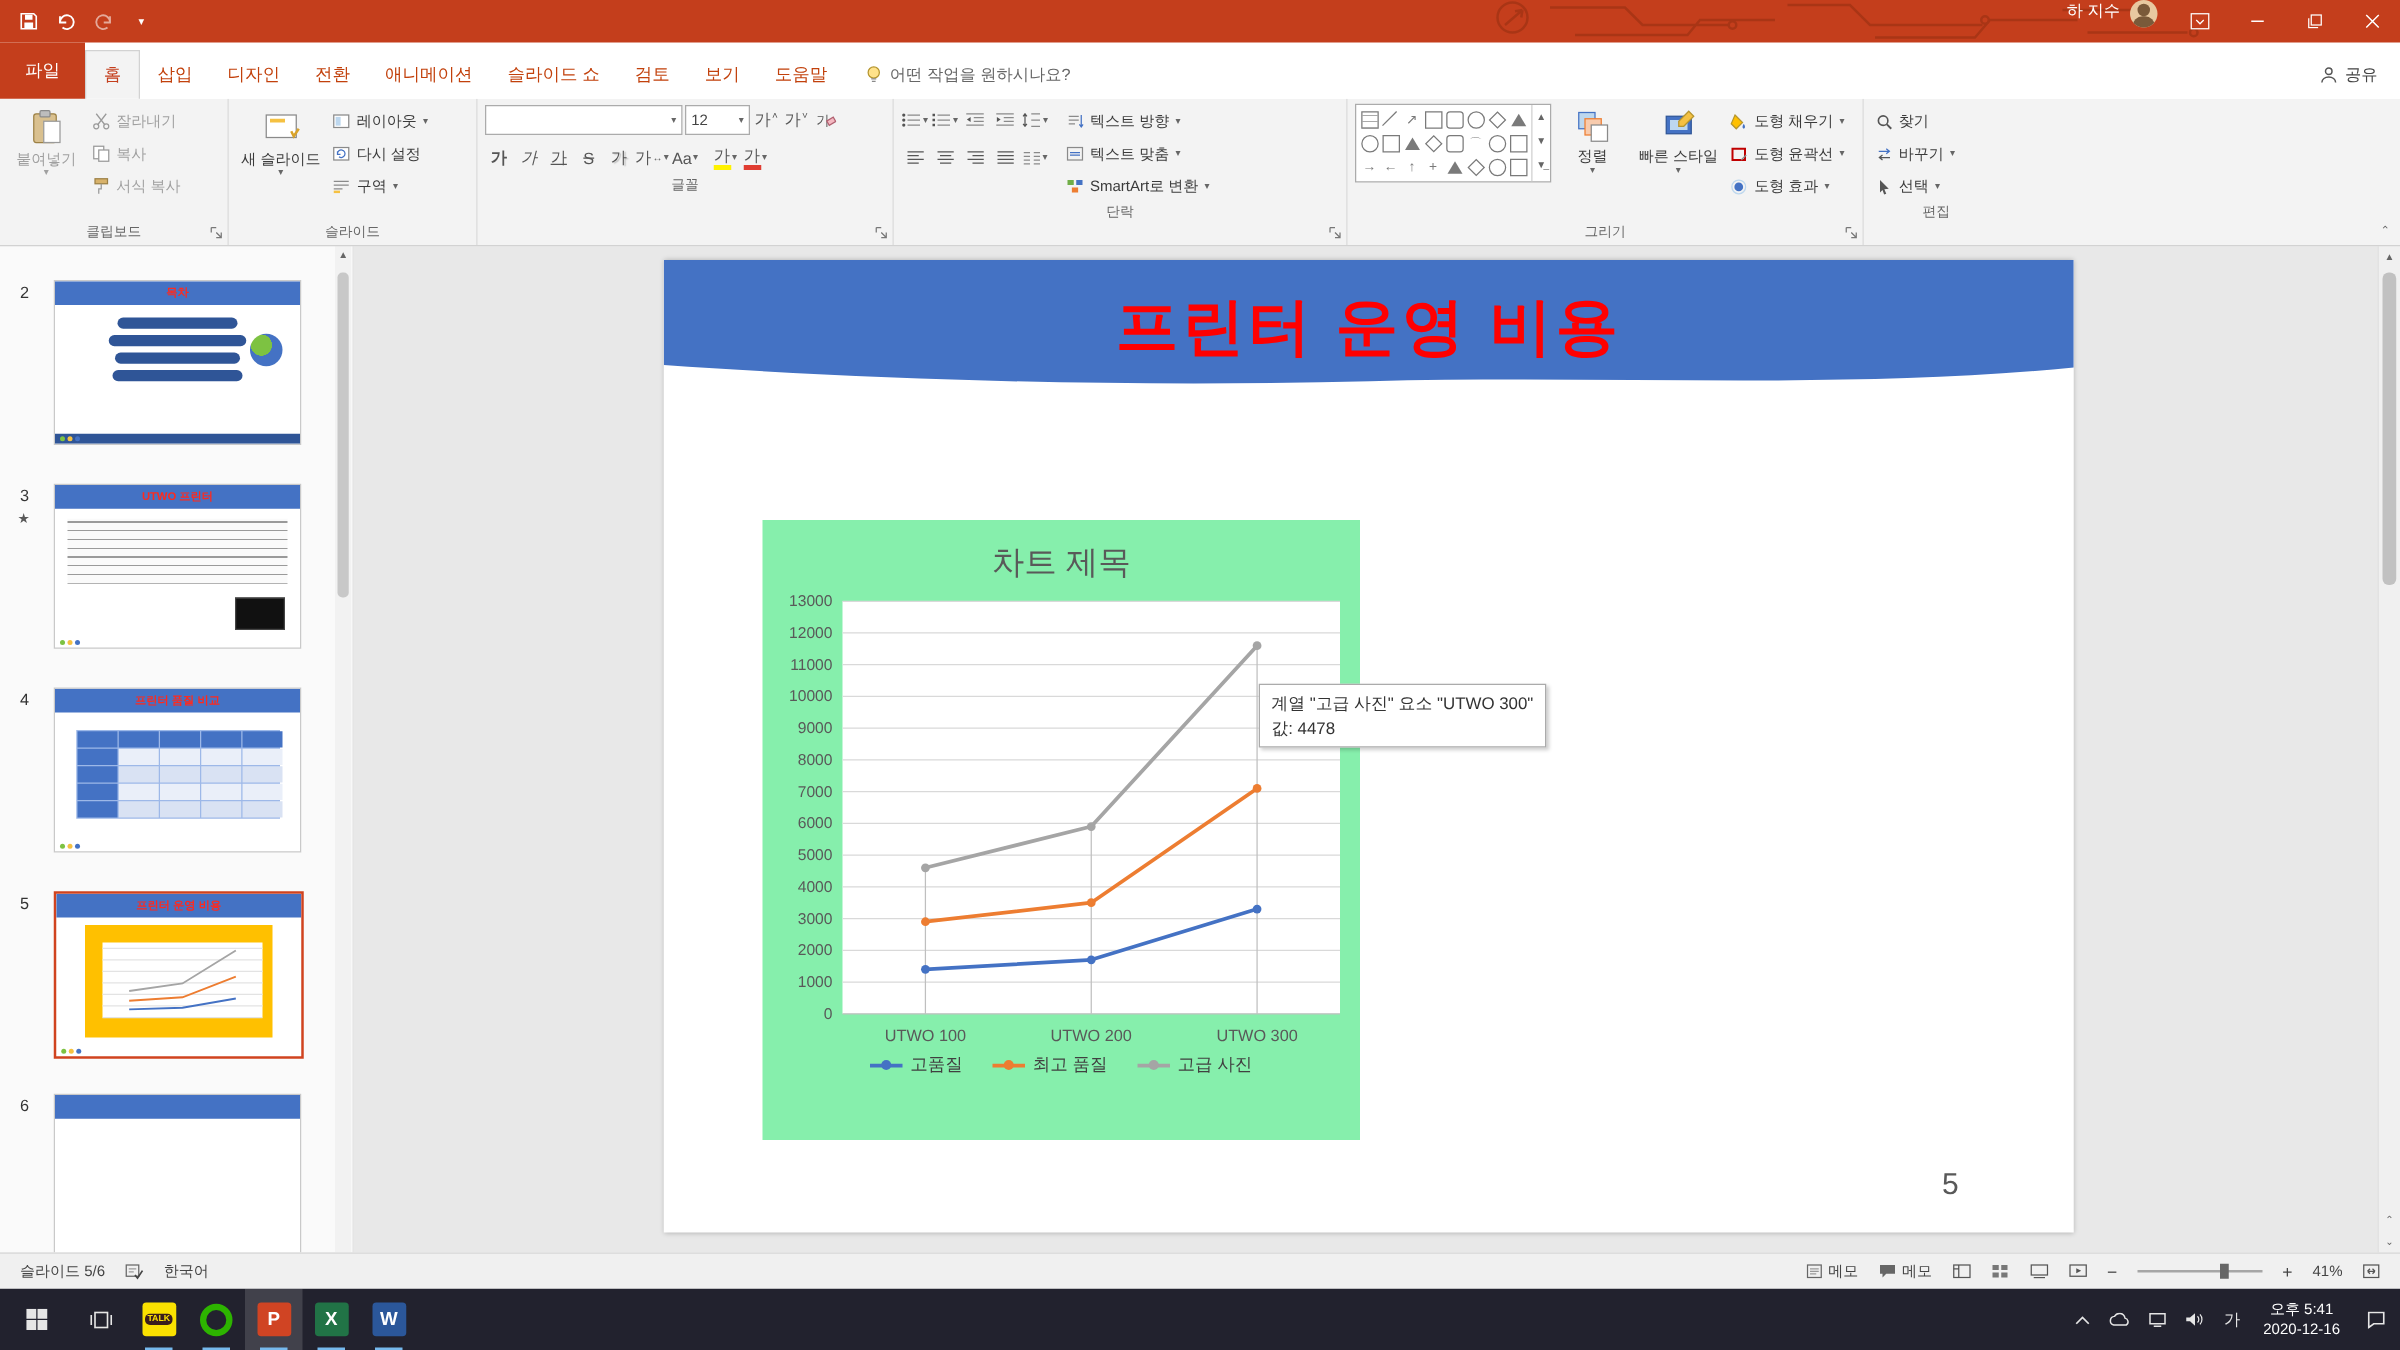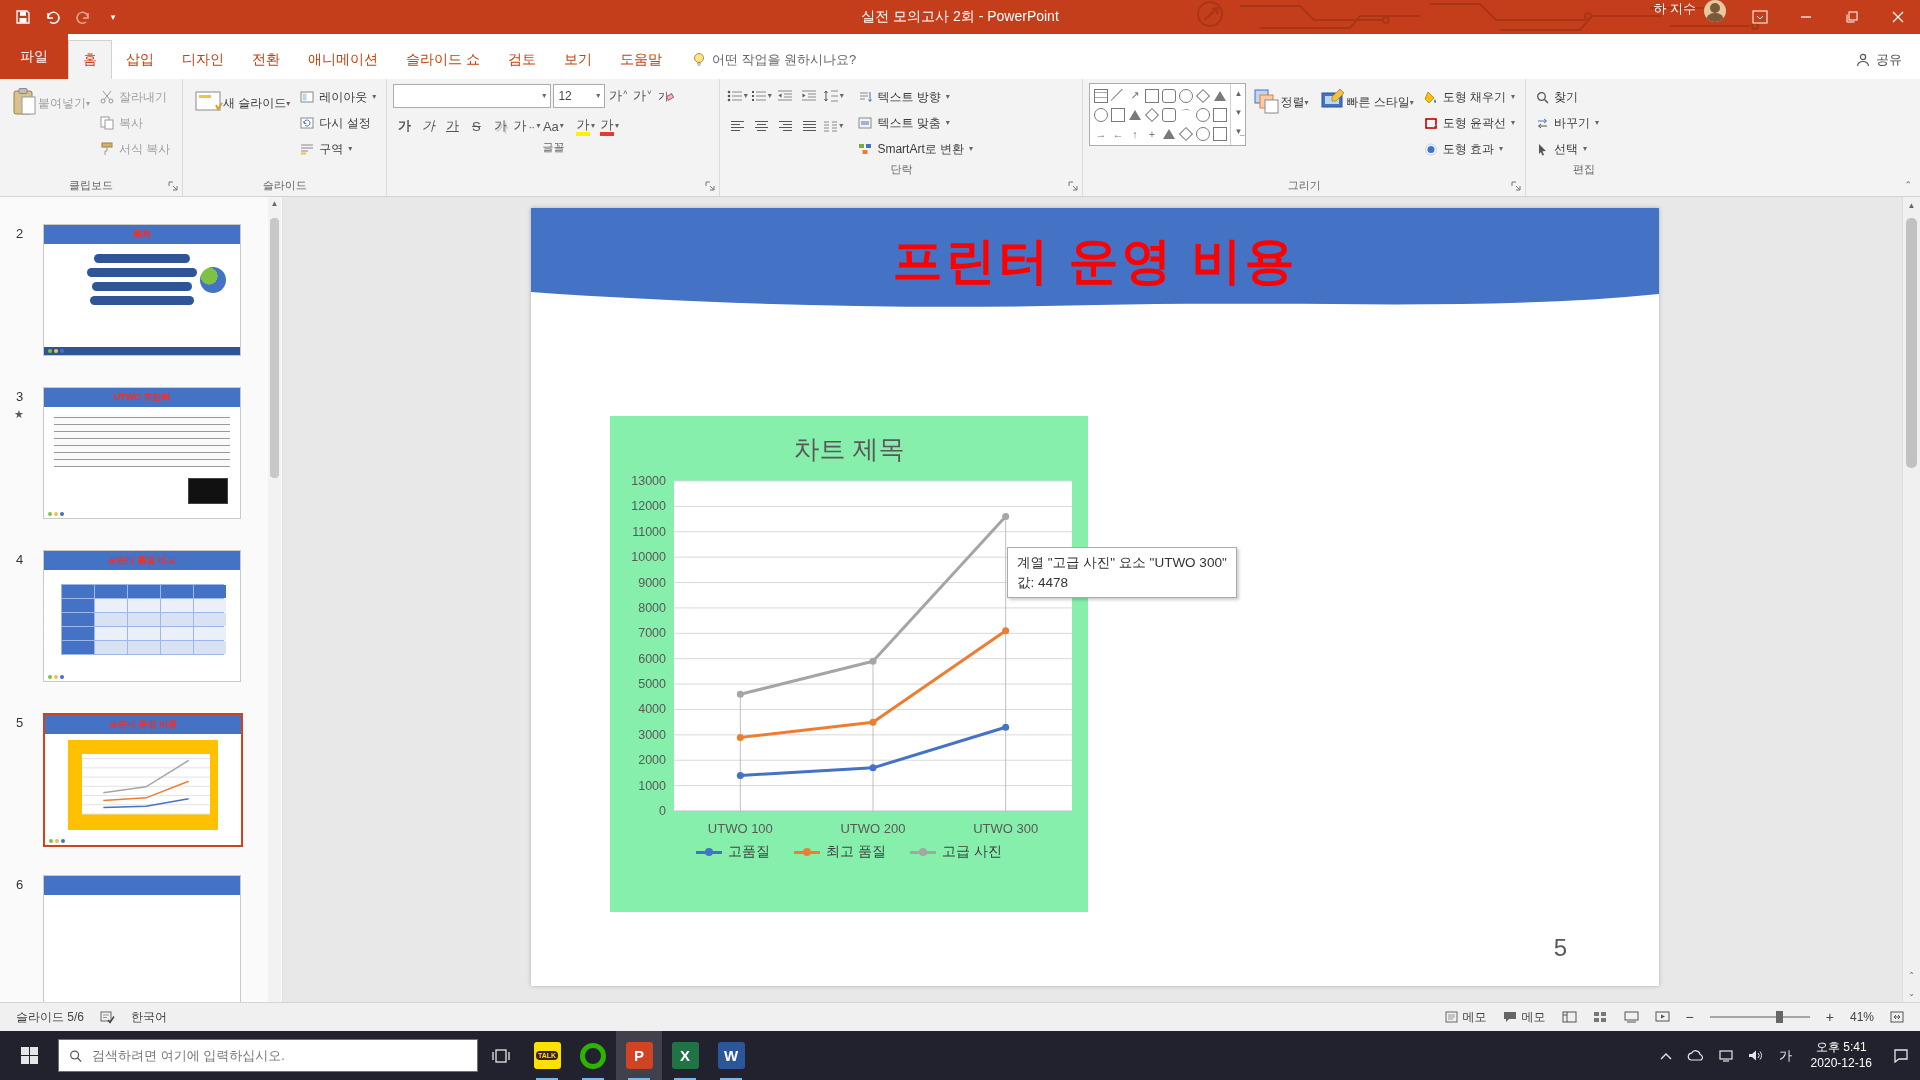--- a/index.html
+++ b/index.html
@@ -28,21 +28,21 @@
   .tellme{display:flex;align-items:center;gap:6px;color:#666;padding:0 16px;height:38px;font-size:13px;text-align:center;}
   .share{margin-left:auto;display:flex;align-items:center;gap:6px;color:#444;padding:0 18px;height:38px;font-size:13px;}
 
   
   .ribbon{position:absolute;top:79px;left:0;right:0;height:117px;background:#F3F3F3;
     border-bottom:1px solid #D2D2D2;display:flex;z-index:30;}
   .grp{position:relative;display:flex;flex-direction:column;border-right:1px solid #DBDBDB;padding:4px 6px 0 6px;}
   .grp-body{flex:1;display:flex;align-items:flex-start;gap:2px;}
   .grp-label{font-size:11px;color:#666;text-align:center;padding:1px 0 3px;}
   .dlg{position:absolute;right:3px;bottom:4px;width:11px;height:11px;}
-  .bigbtn{display:flex;flex-direction:row;align-items:center;justify-content:flex-start;
+  .bigbtn{display:flex;flex-direction:column;align-items:center;justify-content:flex-start;
     min-width:54px;padding:4px 4px 2px;font-size:12px;color:#3b3b3b;text-align:center;line-height:1.2;border-radius:2px;}
   .bigbtn svg{margin-bottom:3px;}
   .vcol{display:flex;flex-direction:column;justify-content:flex-start;gap:2px;padding-top:2px;}
   .sbtn{display:flex;align-items:center;gap:5px;font-size:12px;color:#3b3b3b;padding:2px 4px;height:20px;border-radius:2px;white-space:nowrap;}
   .dim, .dim span{color:#A0A0A0;}
   .caret{font-size:8px;color:#666;line-height:1;}
   .combo{display:flex;align-items:center;background:#fff;border:1px solid #ABABAB;height:22px;padding:0 4px;font-size:12px;color:#444;}
   .fbtn{min-width:22px;height:22px;display:flex;align-items:center;justify-content:center;font-size:13px;color:#555;gap:1px;border-radius:2px;}
   .fbtn b{font-weight:bold;} .fbtn i{font-style:italic;} .fbtn u{text-decoration:underline;}
   .fbtn .strike{text-decoration:line-through;}
@@ -158,21 +158,20 @@
           </svg>
       </span>
       <span class="tb-btn" style="opacity:.55">
         <svg width="16" height="16" viewBox="0 0 16 16">
             <path d="M13 9 a5.5 5.5 0 1 0 -2 4" fill="none" stroke="#fff" stroke-width="1.5"></path>
             <path d="M13 4 v5 h-5" fill="none" stroke="#fff" stroke-width="1.5"></path>
           </svg>
       </span>
       <span class="tb-btn" style="font-size:9px">▾</span>
     </div>
-    <div class="tb-title">실전 모의고사 2회 - PowerPoint</div>
     <div class="tb-right">
       <span class="tb-user">하 지수</span>
       <span class="avatar"></span>
       <span class="win-btn">
         <svg width="16" height="14" viewBox="0 0 16 14">
             <rect x="1" y="1" width="14" height="12" fill="none" stroke="#fff"></rect>
             <path d="M5 6 l3 3 l3 -3" fill="none" stroke="#fff"></path>
           </svg>
       </span>
       <span class="win-btn">
@@ -880,27 +879,20 @@
 
   <div class="taskbar">
     <div class="tk-start">
       <svg width="17" height="17" viewBox="0 0 17 17">
           <rect x="0" y="0" width="8" height="8" fill="#E6E6E6"></rect>
           <rect x="9" y="0" width="8" height="8" fill="#E6E6E6"></rect>
           <rect x="0" y="9" width="8" height="8" fill="#E6E6E6"></rect>
           <rect x="9" y="9" width="8" height="8" fill="#E6E6E6"></rect>
         </svg>
     </div>
-    <div class="tk-search">
-      <svg width="14" height="14" viewBox="0 0 14 14">
-          <circle cx="6" cy="6" r="4.2" fill="none" stroke="#555" stroke-width="1.3"></circle>
-          <path d="M9.2 9.2 L13 13" stroke="#555" stroke-width="1.4"></path>
-        </svg>
-      <input type="text" placeholder="검색하려면 여기에 입력하십시오." style="">
-    </div>
     <div class="tk-btn">
       <svg width="18" height="16" viewBox="0 0 18 16">
           <rect x="4" y="2" width="10" height="12" fill="none" stroke="#E6E6E6" stroke-width="1.3"></rect>
           <path d="M1 4 v8 M17 4 v8" stroke="#E6E6E6" stroke-width="1.3"></path>
         </svg>
     </div>
     <div class="tk-btn">
       <span class="appicon kakao">
           <span>TALK</span>
         </span>

